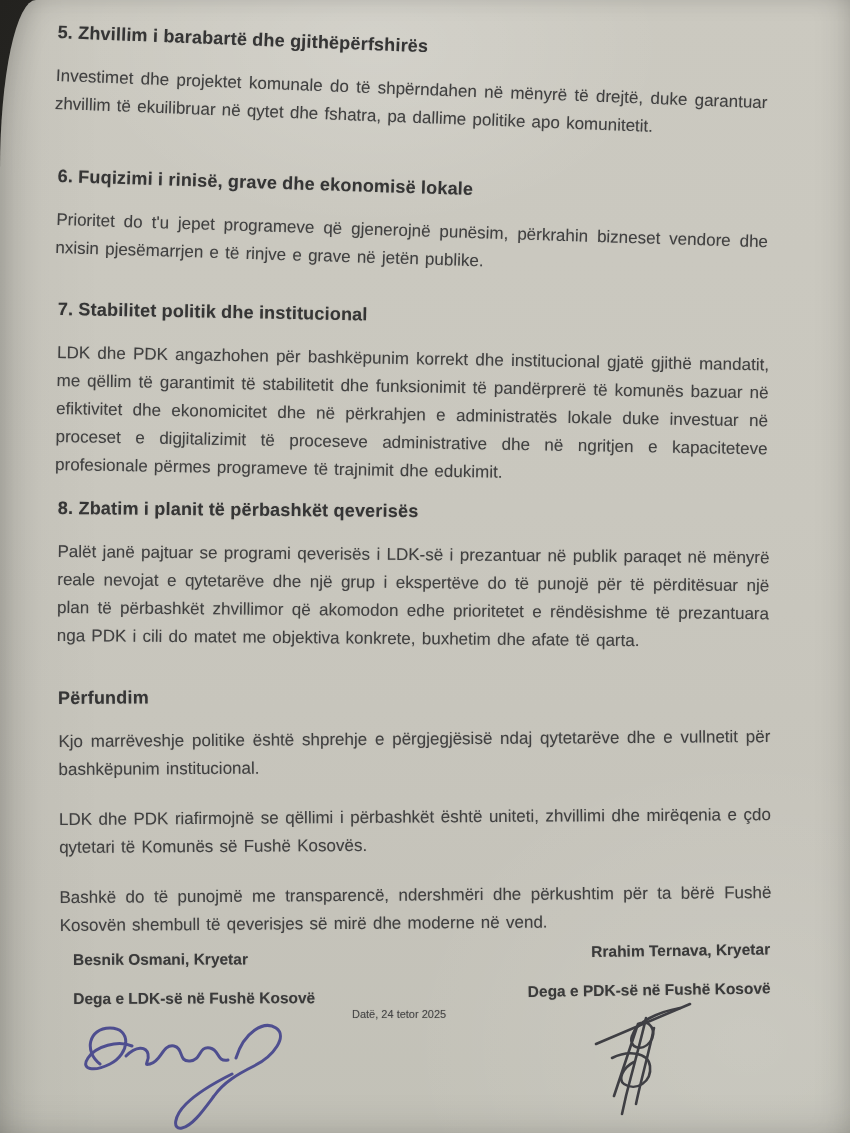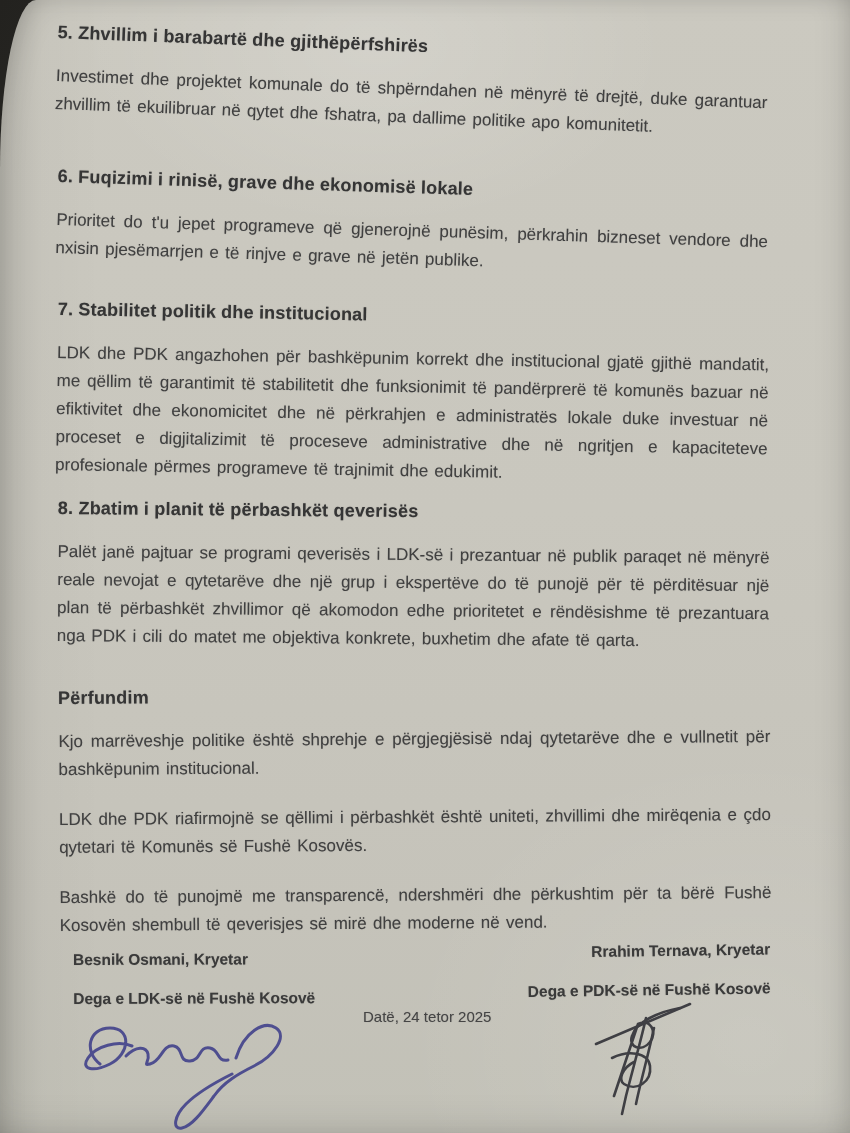--- a/index.html
+++ b/index.html
@@ -54,24 +54,23 @@
     font-weight: bold;
     font-size: 15.5px;
     text-shadow: 0 0 1px rgba(60,60,60,0.35);
     transform-origin: left top;
   }
   .sign-col .org { margin-top: 21px; }
   .sign-right { text-align: right; }
   .date-line {
     position: absolute;
     left: 352px; top: 1008px;
-    font-size: 15px;
+    font-size: 11px;
     color: #454545;
     text-shadow: 0 0 1px rgba(70,70,70,0.30);
-    margin-left: 11px;
   }
   .sig-svg { position: absolute; }
   .sig-svg path { fill: none; stroke-linecap: round; stroke-linejoin: round; }
 </style>
 </head>
 <body>
 
 <div class="paper">
 
   <div class="sec" style="top:22px; transform:rotate(2.2deg);">

